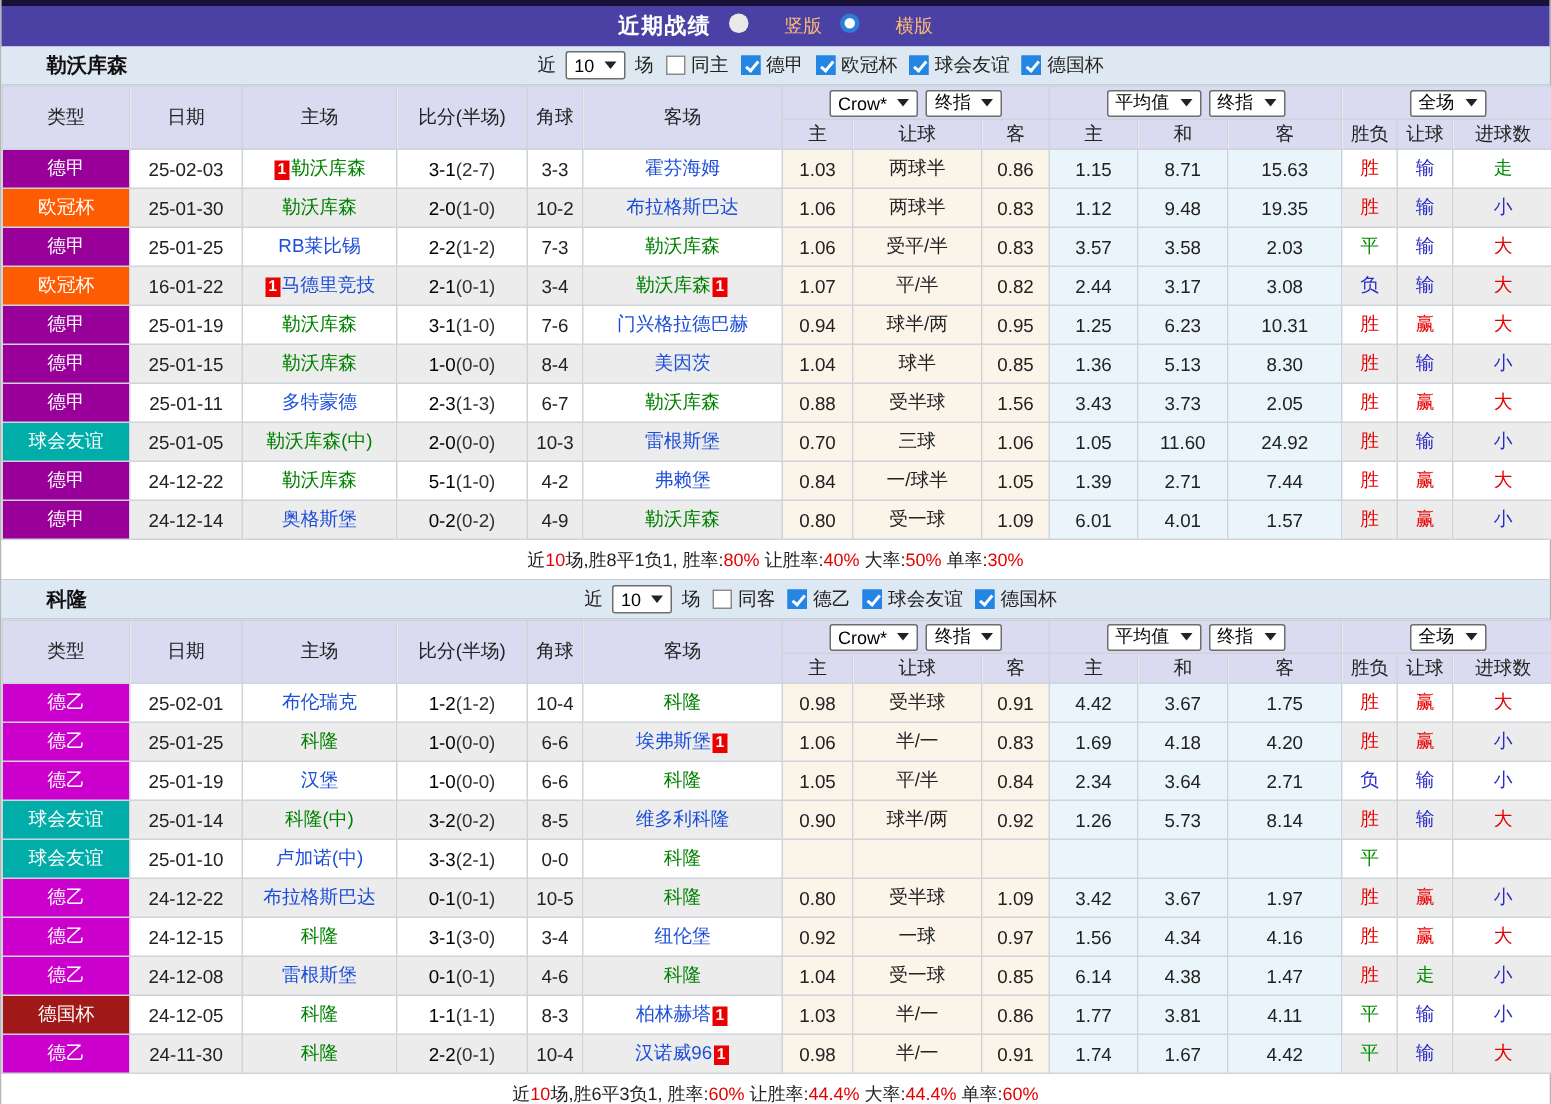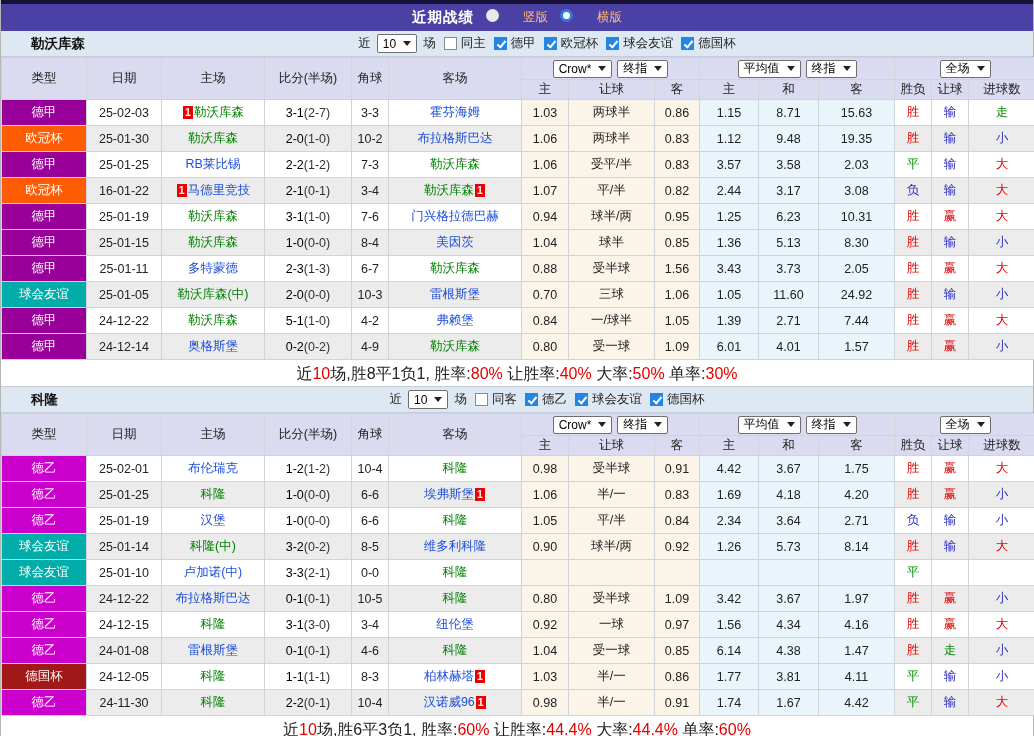--- a/index.html
+++ b/index.html
@@ -30,21 +30,21 @@
   tbody td { height:26px; background:#fff; }
   tbody tr.alt td.z { background:#ececec; }
   td.league { color:#fff; }
   td.hcp { background:#fbf5e9; }
   td.eur { background:#eaf4fb; }
   .tname { color:#1d4ed8; }
   .tname.focus { color:#008000; }
   .card { display:inline-block; background:#ea0000; color:#fff; font-size:10.5px; line-height:13px; padding:0 2px; font-weight:bold; margin:0 1px; }
   .ft { color:#000000; } .ht { color:#333; }
   .res-win { color:#e60000; } .res-lose { color:#2a2ac6; } .res-draw { color:#008c00; }
-  .summary { height:27px; line-height:27px; text-align:center; font-size:16px; background:#fff; border-bottom:1px solid #c4cdd9; }
+  .summary { height:27px; line-height:27px; text-align:center; font-size:12px; background:#fff; border-bottom:1px solid #c4cdd9; }
   .summary .red { color:#e60000; }
 </style>
 </head>
 <body>
 
 <div class="page">
   <div class="top-strip"></div>
 
   <div class="title-bar">
     <span class="ttl">近期战绩</span>
@@ -532,21 +532,21 @@
           <td class="hcp">0.97</td>
           <td class="eur">1.56</td>
           <td class="eur">4.34</td>
           <td class="eur">4.16</td>
           <td class="z res res-win">胜</td>
           <td class="z res res-win">赢</td>
           <td class="z res res-win">大</td>
         </tr>
         <tr class="alt">
           <td class="league" style="background:#cc00cc">德乙</td>
-          <td class="z">24-01-08</td>
+          <td class="z">24-12-08</td>
           <td class="z"><span class="tname">雷根斯堡</span></td>
           <td class="z"><span class="ft">0-1</span><span class="ht">(0-1)</span></td>
           <td class="z">4-6</td>
           <td class="z"><span class="tname focus">科隆</span></td>
           <td class="hcp">1.04</td>
           <td class="hcp">受一球</td>
           <td class="hcp">0.85</td>
           <td class="eur">6.14</td>
           <td class="eur">4.38</td>
           <td class="eur">1.47</td>

